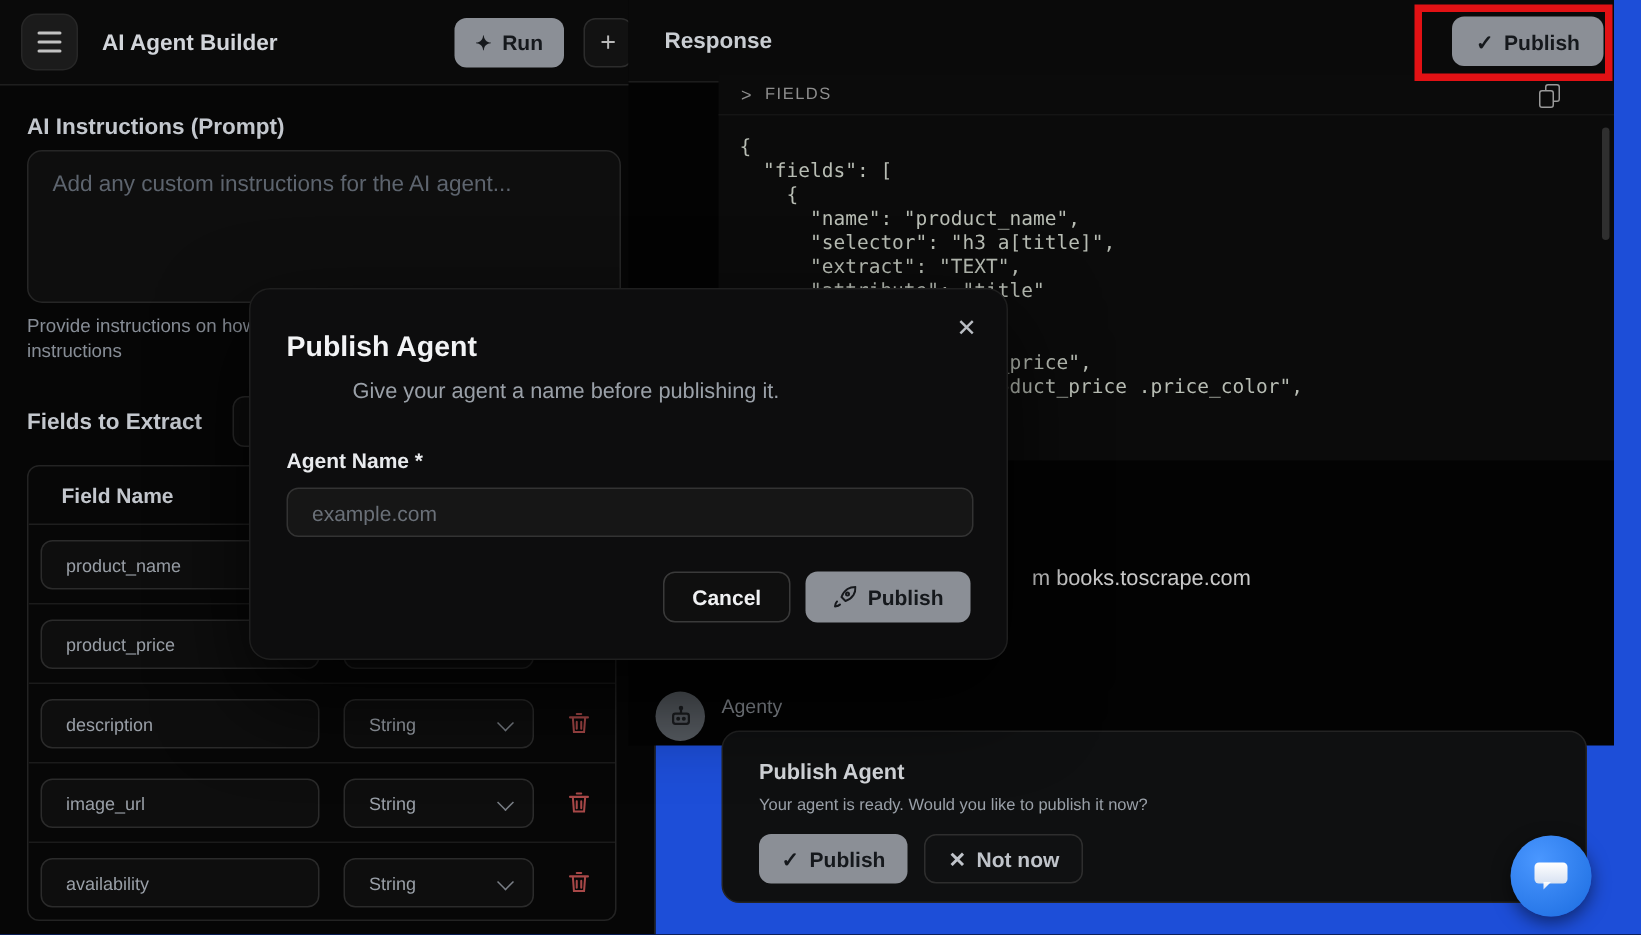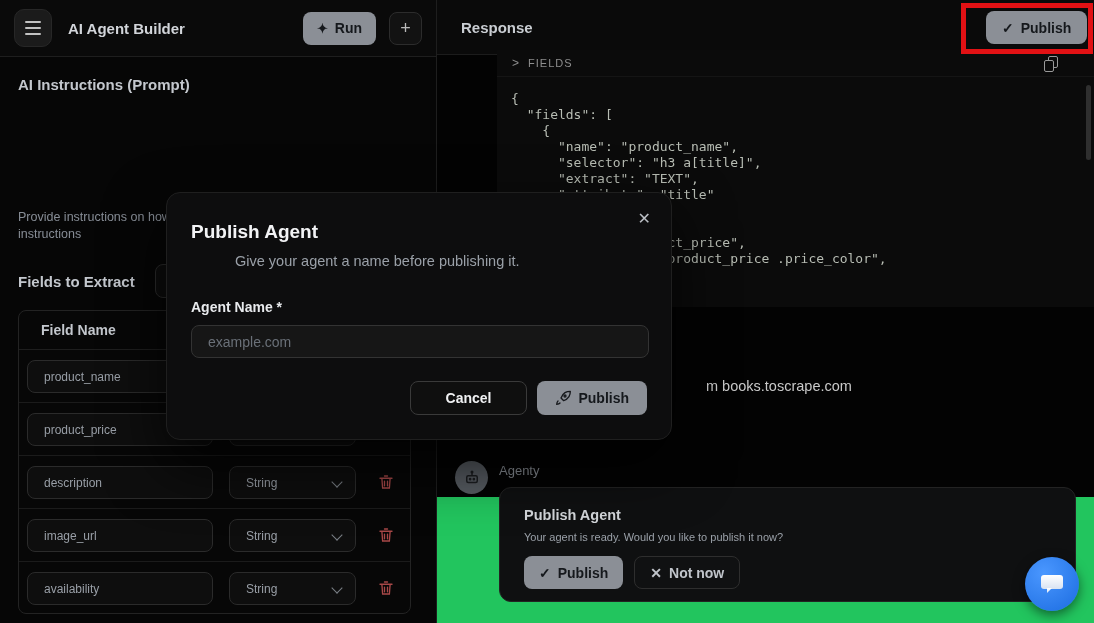--- a/index.html
+++ b/index.html
@@ -1,19 +1,19 @@
 <!DOCTYPE html>
 <html><head>
 <meta charset="utf-8">
 <style>
   * { margin:0; padding:0; box-sizing:border-box; }
   html,body { background:#000; }
   .app {
     position:relative; width:1094px; height:623px; overflow:hidden;
-    background:#22c55e; font-family:"Liberation Sans", sans-serif;
+    background:#1d4ed8; font-family:"Liberation Sans", sans-serif;
     color:#c6cace;
   }
   
   .left-panel { position:absolute; left:0; top:0; width:437px; height:623px;
     background:#060606; border-right:1px solid #1e1e1e; }
   .left-header { position:absolute; left:0; top:0; width:100%; height:57px;
     border-bottom:1px solid #1e1e1e; display:flex; align-items:center; padding:0 14px; background:#0a0a0a; }
   .hamburger-btn { width:38px; height:38px; border-radius:10px; background:#1b1b1b;
     border:1px solid #272727; display:flex; flex-direction:column; justify-content:center;
     align-items:center; gap:4px; cursor:pointer; }
@@ -41,21 +41,21 @@
     padding-left:22px; font-size:14px; font-weight:bold; color:#c3c7cd; }
   .field-row { position:relative; height:53px; border-bottom:1px solid #1b1b1b; }
   .pill { position:absolute; top:10px; height:33px; background:#0e0e0e; border:1px solid #2b2b2b;
     border-radius:8px; display:flex; align-items:center; font-size:12px; color:#999fa7; }
   .pill-name { left:8px; width:186px; padding-left:16px; cursor:text; }
   .pill-type { left:210px; width:127px; padding-left:16px; cursor:pointer; }
   .chevron-down { position:absolute; right:14px; top:11px; width:8px; height:8px;
     border-right:1.5px solid #7a7f86; border-bottom:1.5px solid #7a7f86; transform:rotate(45deg); }
   .trash-btn { position:absolute; left:358px; top:17px; width:20px; height:20px; cursor:pointer; }
   
-  .right-panel { position:absolute; left:437px; top:0; width:657px; height:497px; background:#030303; }
+  .right-panel { position:absolute; left:419px; top:0; width:657px; height:497px; background:#030303; }
   .right-header { position:absolute; left:0; top:0; width:100%; height:55px;
     border-bottom:1px solid #1c1c1c; background:#0a0a0a; }
   .response-title { position:absolute; left:24px; top:19px; font-size:15px; font-weight:bold; color:#c9cdd2; }
   .publish-top-btn { position:absolute; left:549px; top:11px; height:33px; padding:0 16px; }
   .red-highlight { position:absolute; left:524px; top:3px; width:132px; height:51px;
     border:5px solid #e21114; z-index:6; pointer-events:none; }
   .code-panel { position:absolute; left:60px; top:50px; width:597px; height:257px; background:#0b0b0b; }
   .fields-bar { position:relative; height:27px; display:flex; align-items:center; gap:9px;
     padding-left:15px; border-bottom:1px solid #151515; }
   .fields-chevron { color:#8e8e8e; font-size:12px; cursor:pointer; }
@@ -92,21 +92,21 @@
     box-shadow:0 24px 60px rgba(0,0,0,.75); padding:24px; }
   .modal-close { position:absolute; right:20px; top:16px; font-size:16px; color:#b9bdc3; cursor:pointer; }
   .modal-title { font-size:19px; font-weight:bold; color:#f2f3f5; margin-top:4px; }
   .modal-desc { margin-top:10px; font-size:14.5px; color:#9aa0a8;margin-left:44px; }
   .modal-label { margin-top:30px; font-size:14px; font-weight:bold; color:#e8eaed; }
   .modal-input { margin-top:10px; width:458px; height:33px; background:#161616;
     border:1px solid #333; border-radius:8px; color:#c6cace; font-size:14px; padding:0 16px;
     font-family:Liberation Sans, sans-serif; outline:none; }
   .modal-input::placeholder { color:#6a7078; }
   .modal-actions { position:absolute; right:24px; bottom:24px; display:flex; gap:10px; }
-  .cancel-btn { height:34px; padding:0 35px; background:#0f0f0f; border:1px solid #3a3a3a; color:#f0f1f3; }
+  .cancel-btn { height:34px; padding:0 19px; background:#0f0f0f; border:1px solid #3a3a3a; color:#f0f1f3; }
   .modal-publish-btn { height:34px; padding:0 18px; }
   svg { display:block; }
 </style>
 </head>
 <body>
 
 <div class="app">
 
   <div class="left-panel">
     <div class="left-header">
@@ -120,20 +120,23 @@
       <div class="app-title">AI Agent Builder</div>
       <div class="spacer"></div>
       <button class="btn btn-gray run-btn">
         <span class="sparkle">✦</span>
         <span>Run</span>
       </button>
       <button class="btn plus-btn">+</button>
     </div>
 
     <div class="section-heading" style="left:18px; top:76px;">AI Instructions (Prompt)</div>
+    <div class="instructions-box">
+      <span>Add any custom instructions for the AI agent...</span>
+    </div>
     <div class="help-text">
       <div>Provide instructions on how</div>
       <div>instructions</div>
     </div>
 
     <div class="section-heading" style="left:18px; top:273px;">Fields to Extract</div>
     <button class="partial-btn"></button>
 
     <div class="fields-table">
       <div class="table-header">Field Name</div>

